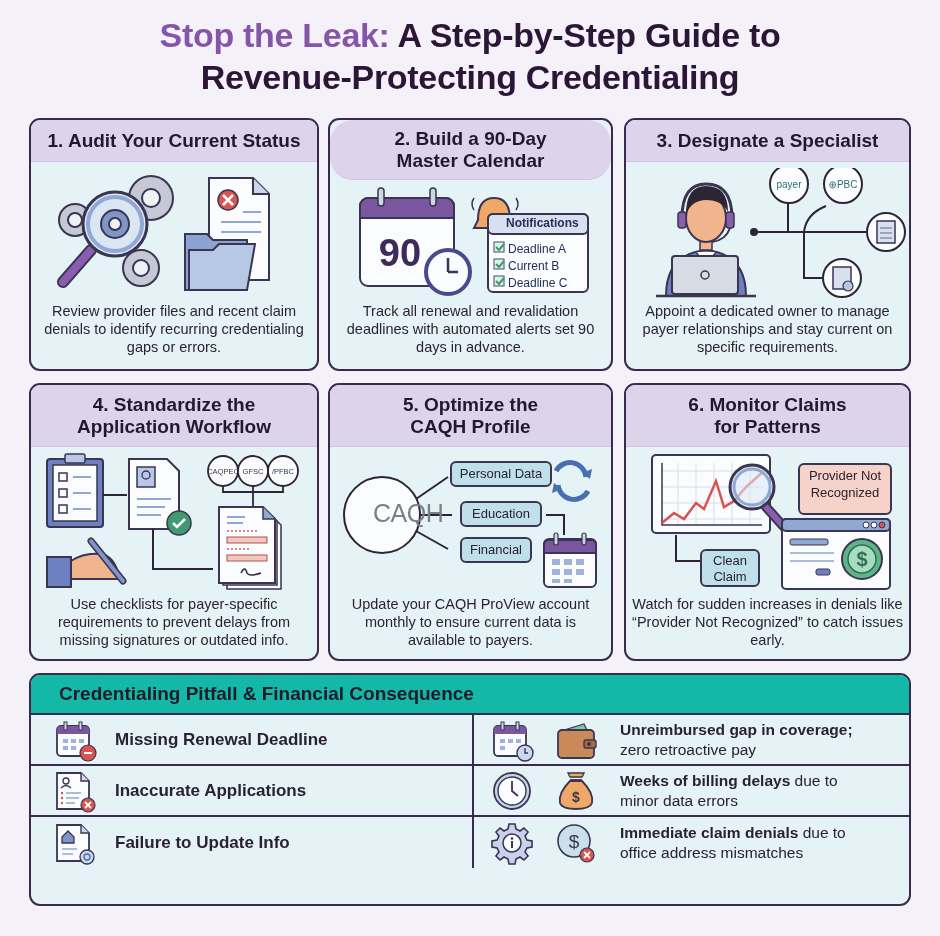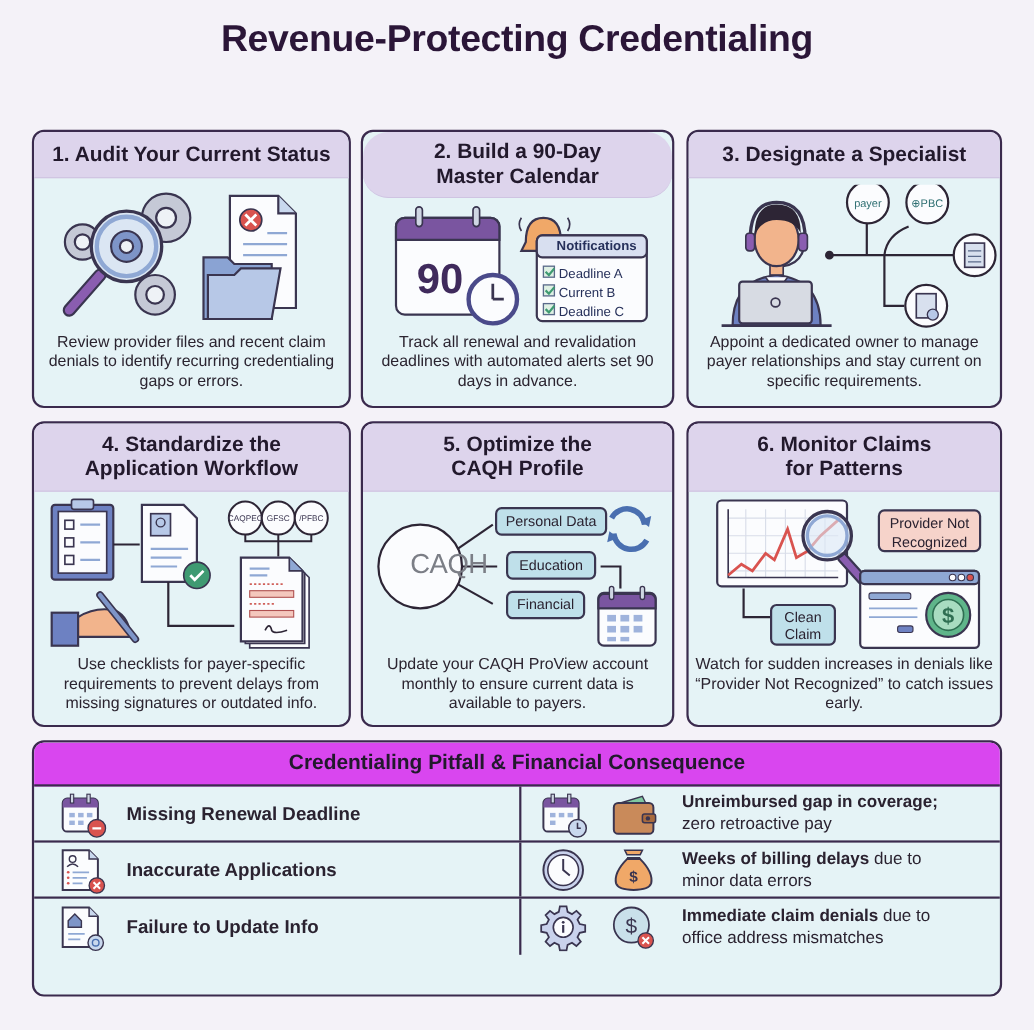--- a/index.html
+++ b/index.html
@@ -52,22 +52,22 @@
   .r1 .card-head.two { height: 60px; border-radius: 23px; }
   .r2 .card-head { height: 62px; }
 
   
   .tbl {
     position: absolute; left: 29px; top: 673px; width: 882px; height: 233px;
     border: 2px solid #3a2a4d; border-radius: 11px; overflow: hidden;
     background: #e5f3f6;
   }
   .tbl-head {
-    height: 40px; background: #d946ef; border-bottom: 2px solid #3a2a4d;
-    text-align: center; font-weight: 700; font-size: 19px; line-height: 38px; color: #22192c;
+    height: 40px; background: #14b8a6; border-bottom: 2px solid #3a2a4d;
+    text-align: left; font-weight: 700; font-size: 19px; line-height: 38px; color: #22192c; padding-left: 28px;
   }
   .tbl-row {
     height: 51px; display: flex; border-bottom: 2px solid #3a2a4d;
   }
   .tbl-row:last-child { border-bottom: none; }
   .tbl-cell-l {
     width: 443px; border-right: 2px solid #3a2a4d; display: flex; align-items: center;
     padding-left: 22px;
   }
   .tbl-cell-r {
@@ -77,20 +77,21 @@
   .cons-text { font-size: 15.5px; line-height: 20px; color: #2a2230; margin-left: 22px; }
   .cons-text b { font-weight: 700; }
   .ico { width: 44px; height: 44px; display: inline-block; flex: none; }
   .ico + .ico { margin-left: 20px; }
   svg { display: block; }
 </style>
 </head>
 <body>
 
 <div class="title">
+  <div><span class="accent">Stop the Leak:</span><span> A Step-by-Step Guide to</span></div>
   <div>Revenue-Protecting Credentialing</div>
 </div>
 
 <div class="card c1 r1">
   <div class="card-head">1. Audit Your Current Status</div>
   <div class="card-art" style="top:48px;height:128px;">
     <svg width="286" height="128" viewBox="0 0 286 128">
 
       <g fill="#c5c9d6" stroke="#3a3550" stroke-width="2">
         <circle cx="44" cy="52" r="16"></circle>
@@ -418,21 +419,21 @@
           </g>
         <rect x="190" y="118" width="14" height="6" rx="2" fill="#6d81c2" stroke="#3a3550" stroke-width="1"></rect>
       </g>
       <g>
         <circle cx="236" cy="108" r="20" fill="#5fb58a" stroke="#3a3550" stroke-width="2"></circle>
         <circle cx="236" cy="108" r="14" fill="#a8dcc0" stroke="#2f6f52" stroke-width="1.5"></circle>
         <text x="236" y="115" text-anchor="middle" font-family="Liberation Sans, sans-serif" font-weight="700" font-size="20" fill="#2f6f52">$</text>
       </g>
       <path d="M50 84 v26 h24" fill="none" stroke="#2d2535" stroke-width="2"></path>
     </svg>
-    <div style="position:absolute;left:172px;top:12px;width:94px;height:39px;border:2px solid #3a3550;border-radius:6px;background:#f6d3ca;font-size:13px;line-height:17px;text-align:center;color:#2a2230;padding-top:2px;">
+    <div style="position:absolute;left:172px;top:12px;width:94px;height:52px;border:2px solid #3a3550;border-radius:6px;background:#f6d3ca;font-size:13px;line-height:17px;text-align:center;color:#2a2230;padding-top:2px;">
       <div>Provider Not</div>
       <div>Recognized</div>
     </div>
     <div style="position:absolute;left:74px;top:98px;width:60px;height:38px;border:2px solid #3a3550;border-radius:6px;background:#bfe0ea;font-size:13px;line-height:16px;text-align:center;color:#2a2230;padding-top:2px;">
       <div>Clean</div>
       <div>Claim</div>
     </div>
   </div>
   <div class="card-desc" style="top:210px;">Watch for sudden increases in denials like “Provider Not Recognized” to catch issues early.</div>
 </div>

